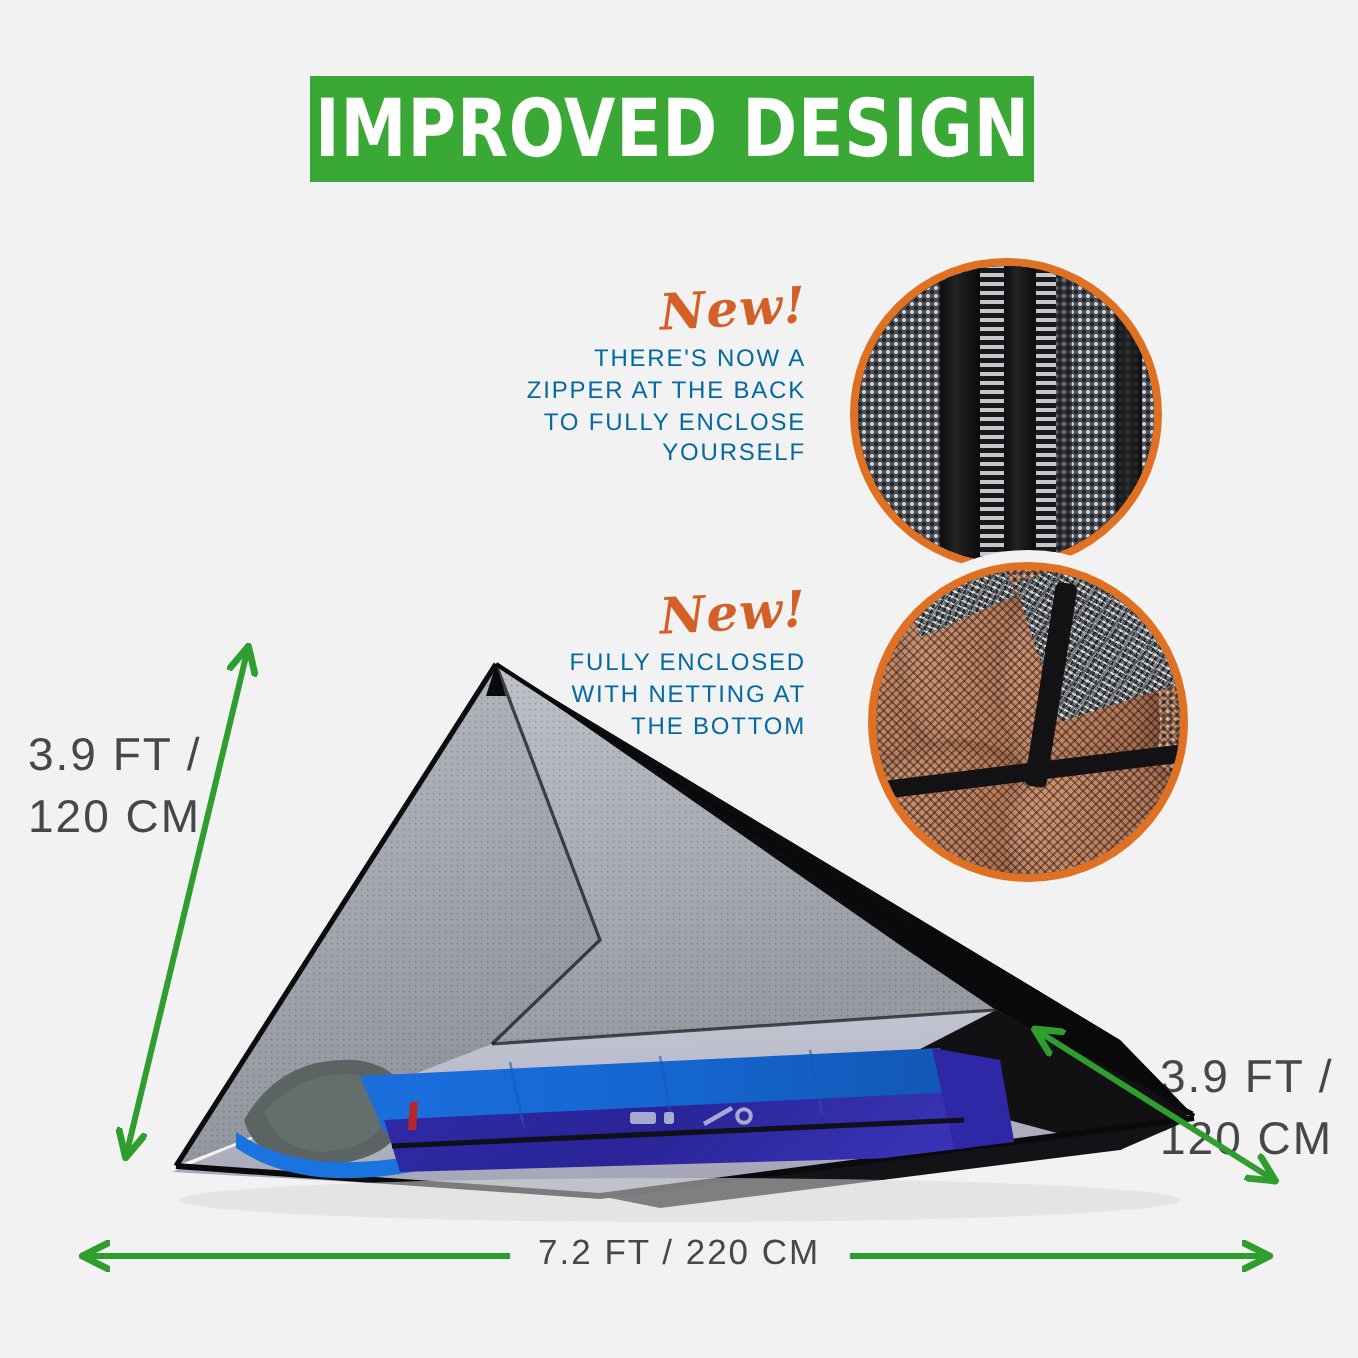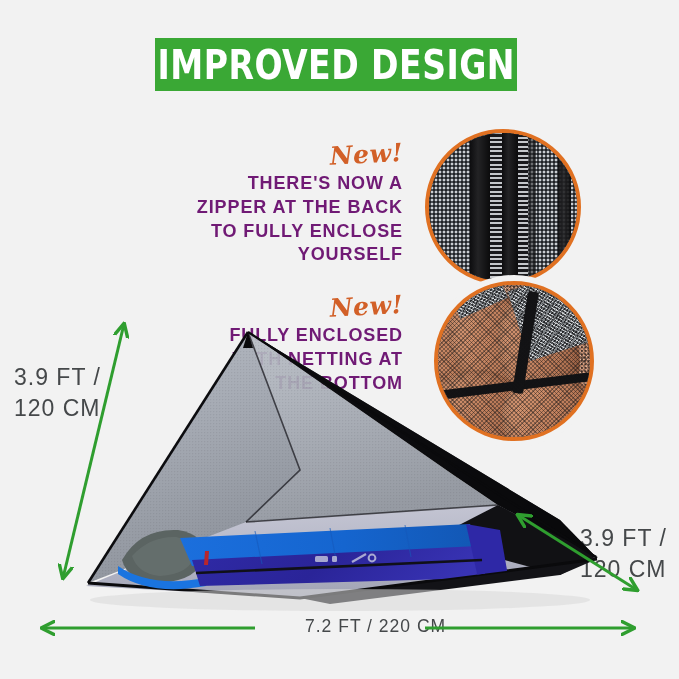--- a/index.html
+++ b/index.html
@@ -50,25 +50,25 @@
     font-style: italic;
     font-size: 25px;
     font-weight: bold;
     letter-spacing: 0.5px;
     line-height: 1;
     margin-bottom: 7px;
     transform: rotate(-3deg);
     transform-origin: right center;
   }
   .callout-body {
-    color: #701a75;
-    font-size: 18px;
+    color: #0369a1;
+    font-size: 12px;
     letter-spacing: 0.9px;
     line-height: 1.32;
-    font-weight: 700;
+    font-weight: 400;
     white-space: pre-line;
   }
 
   #callout-zipper { left: 175px; top: 140px; width: 228px; }
   #callout-netting { left: 175px; top: 292px; width: 228px; }
 
   
   .photo-circle {
     position: absolute;
     border-radius: 50%;
@@ -154,21 +154,21 @@
   .dim-label {
     position: absolute;
     color: #45484a;
     font-size: 23px;
     letter-spacing: 1px;
     line-height: 1.35;
     white-space: pre-line;
   }
   #dim-height-label { left: 14px; top: 362px; }
   #dim-depth-label  { left: 580px; top: 523px; }
-  #dim-width-label  { left: 269px; top: 615px; font-size: 17.5px; margin-left: 36px; }
+  #dim-width-label  { left: 269px; top: 615px; font-size: 17.5px; }
 
   
   #arrow-layer, #tent-layer {
     position: absolute;
     left: 0; top: 0;
     width: 679px; height: 679px;
   }
   #tent-layer { z-index: 1; }
   #arrow-layer { z-index: 5; }
 </style>

